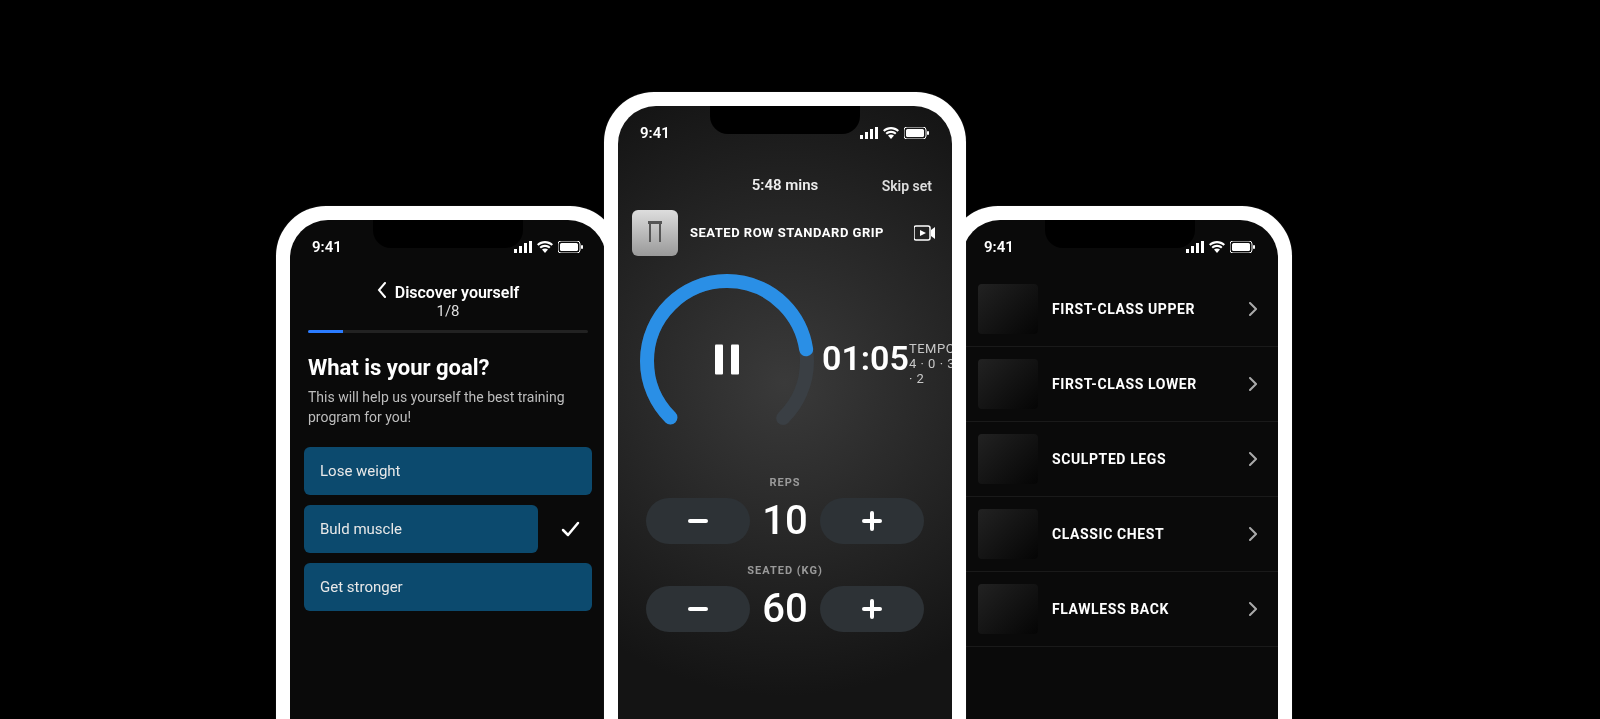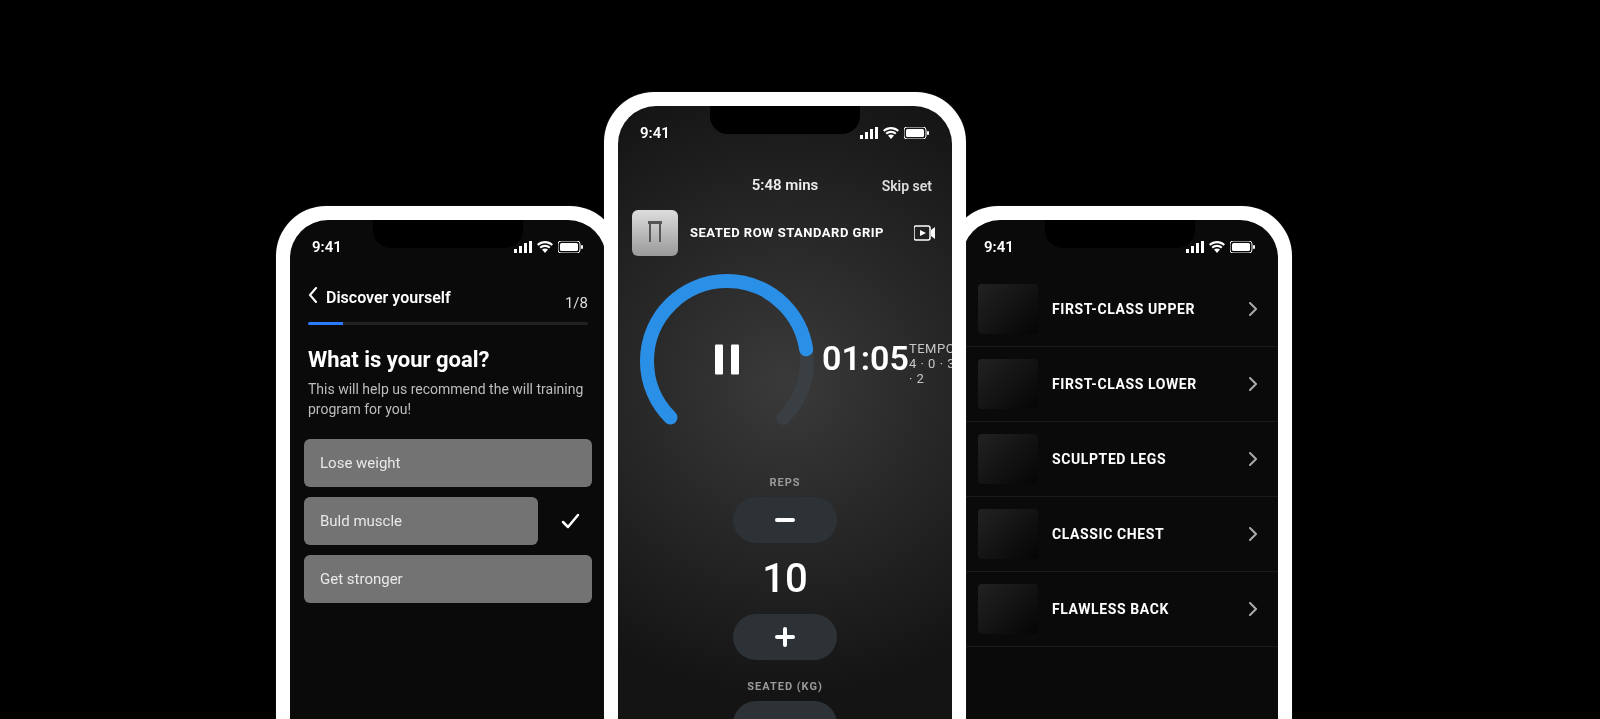--- a/index.html
+++ b/index.html
@@ -70,24 +70,25 @@
     height: 700px;
     z-index: 1;
   }
   .phone-left .screen { padding-top: 0; }
   .left-content { padding: 16px 14px 0 14px; }
   .nav-row {
     display: flex;
     align-items: center;
     justify-content: space-between;
     padding: 6px 4px 10px 4px;
+    flex-direction: column;
   }
   .nav-left { display: flex; align-items: center; gap: 8px; }
   .nav-title { font-size: 16px; font-weight: 600; }
-  .nav-step { font-size: 15px; color: #ddd; margin-top: 12px; }
+  .nav-step { font-size: 15px; color: #ddd; }
   .progress-track {
     height: 3px;
     background: #222;
     border-radius: 2px;
     overflow: hidden;
     margin: 0 4px;
   }
   .progress-fill {
     height: 100%;
     width: 12.5%;
@@ -99,21 +100,21 @@
     margin: 22px 4px 8px 4px;
   }
   .goal-sub {
     font-size: 14px;
     color: #bdbdbd;
     line-height: 1.4;
     margin: 0 4px 20px 4px;
   }
   .option-list { display: flex; flex-direction: column; gap: 10px; }
   .option {
-    background: #737373;
+    background: #0c4a6e;
     border-radius: 6px;
     height: 48px;
     display: flex;
     align-items: center;
     justify-content: space-between;
     padding: 0 16px;
     font-size: 15px;
     color: #e8e8e8;
   }
   .check-col {
@@ -205,22 +206,20 @@
   .stepper-label {
     text-align:center;
     font-size: 11px;
     font-weight: 700;
     letter-spacing: 1px;
     color: #9a9a9a;
     margin-bottom: 8px;
   }
   .stepper {
     display:flex; align-items:center; justify-content:center;
-    gap: 12px;
-    flex-direction: column;
   }
   .step-btn {
     width: 104px; height: 46px;
     background: #2d3236;
     border-radius: 24px;
     display:flex; align-items:center; justify-content:center;
     font-size: 30px; font-weight: 400; color:#fff;
   }
   .step-value {
     font-size: 40px;
@@ -313,21 +312,21 @@
             </span>
             <span class="nav-title">Discover yourself</span>
           </div>
           <span class="nav-step">1/8</span>
         </div>
         <div class="progress-track">
           <div class="progress-fill"></div>
         </div>
 
         <div class="goal-heading">What is your goal?</div>
-        <div class="goal-sub">This will help us recommend the will training program for you!</div>
+        <div class="goal-sub">This will help us yourself the best training program for you!</div>
 
         <div class="option-list">
           <div class="option">
             <span>Lose weight</span>
           </div>
           <div class="selected-row" style="display:flex; gap:10px; align-items:center;">
             <div class="option" style="flex:1;">
               <span>Buld muscle</span>
             </div>
             <div class="check-col">

